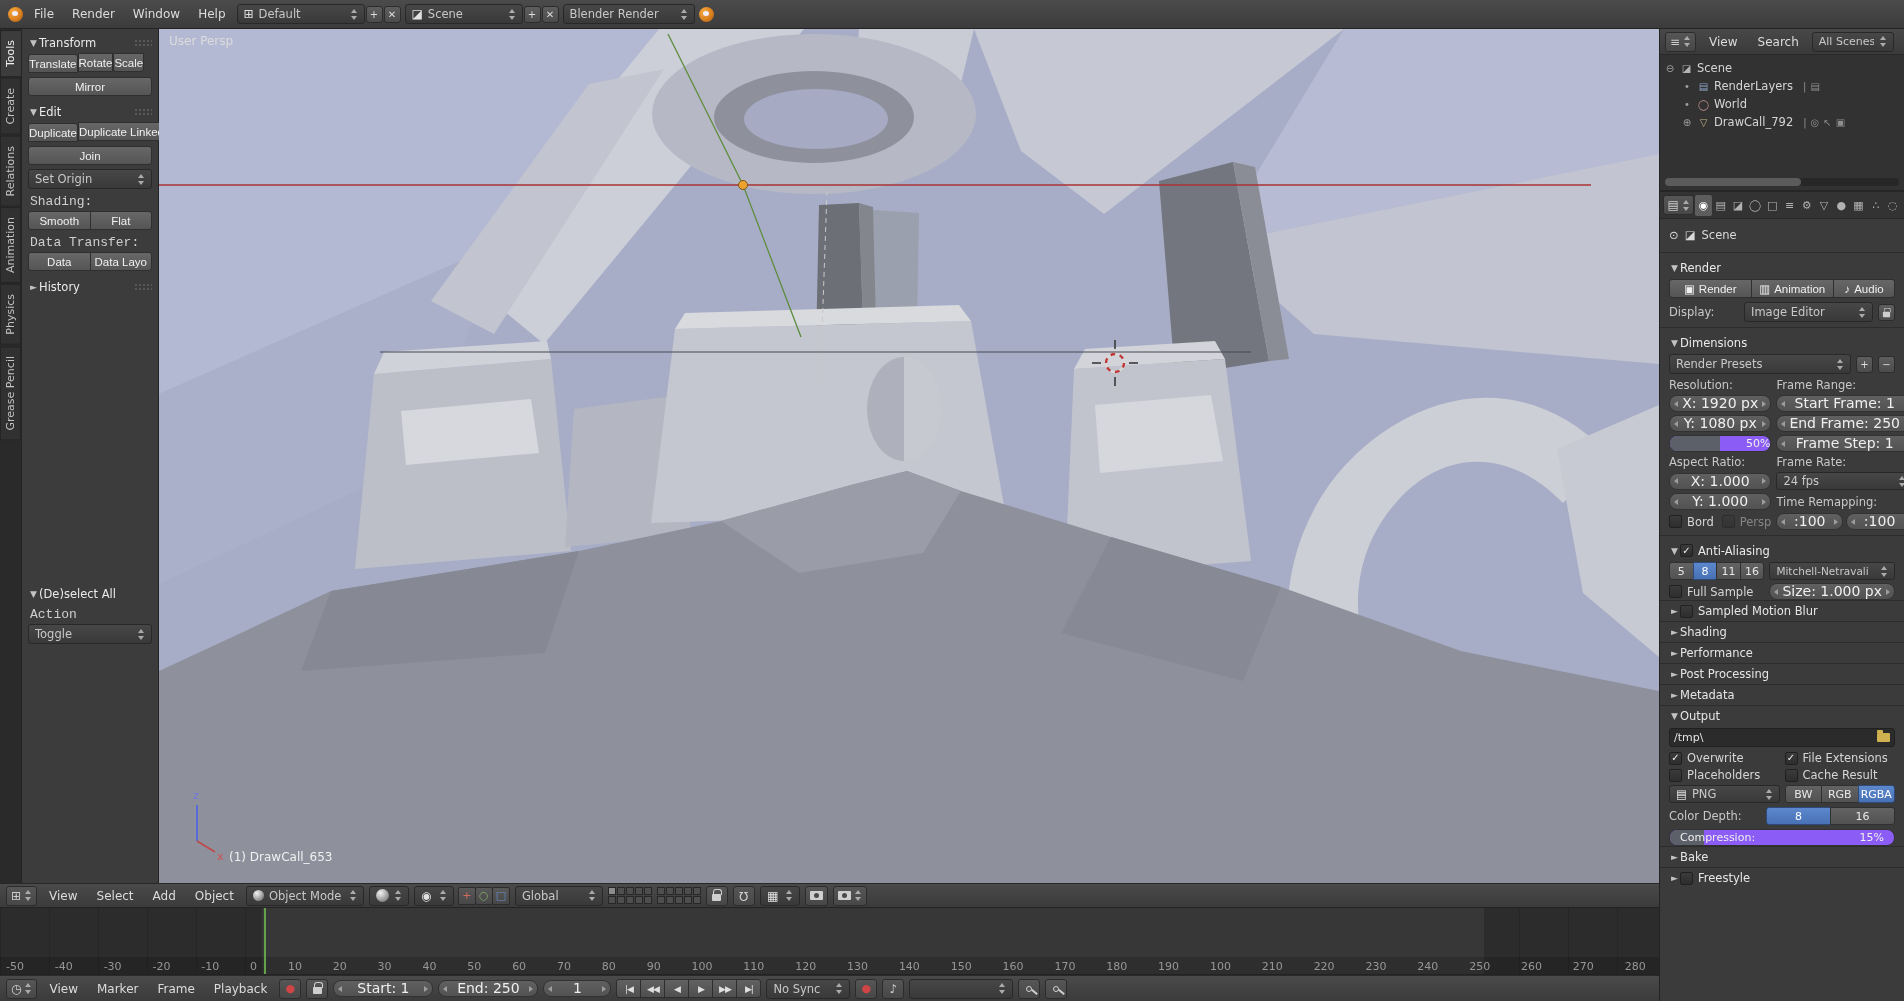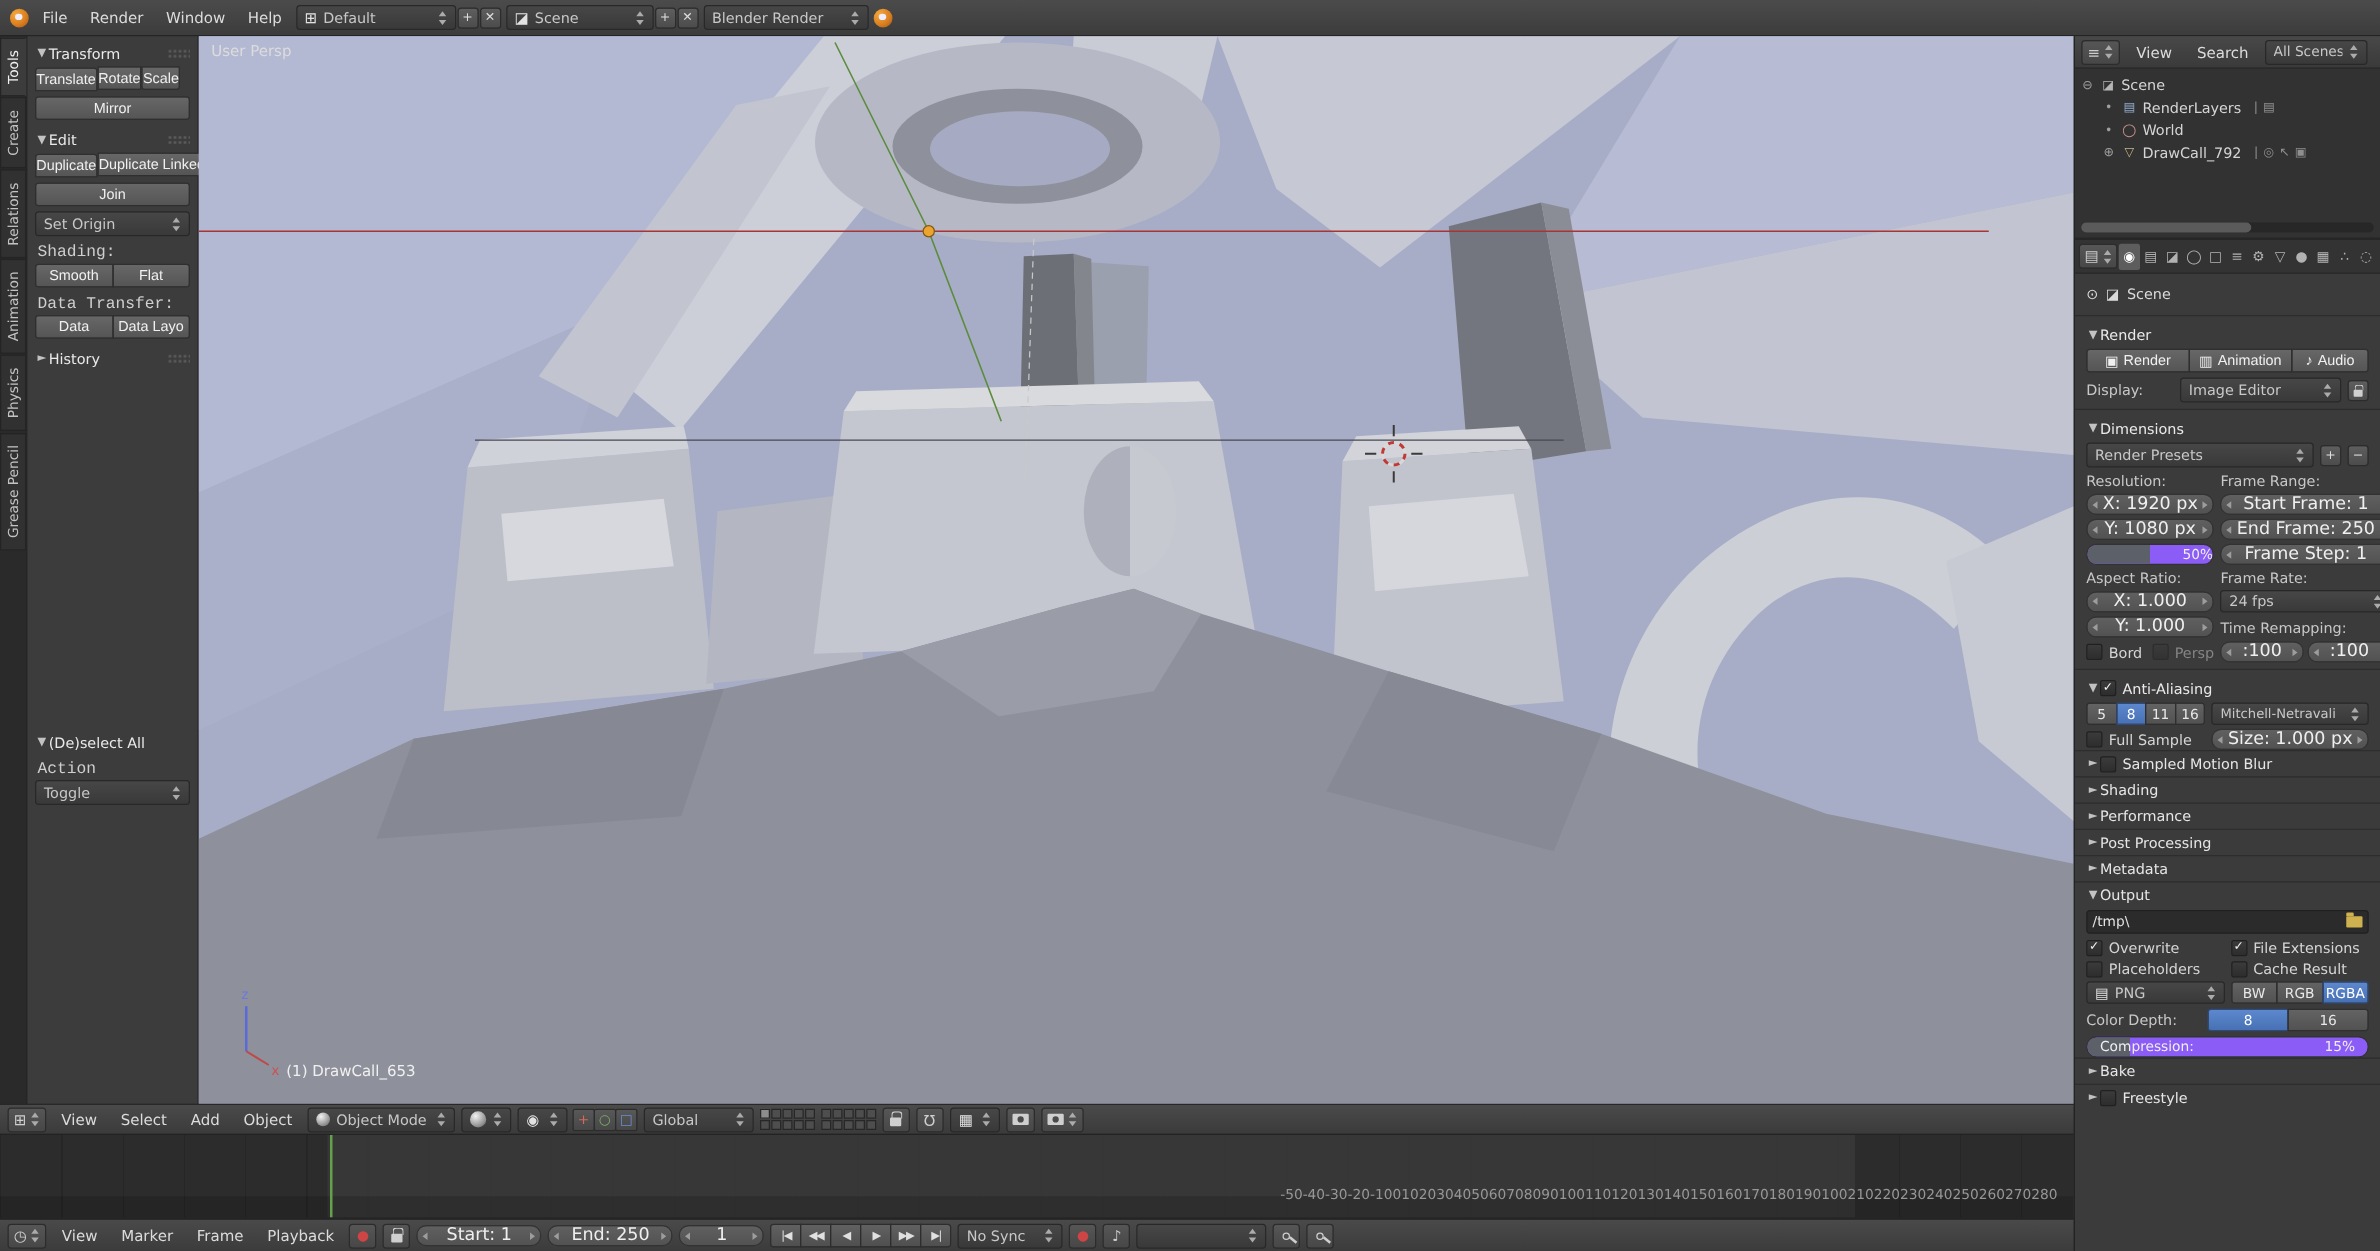--- a/index.html
+++ b/index.html
@@ -101,21 +101,21 @@
   .manip{width:18px;height:18px;display:flex;align-items:center;justify-content:center;background:linear-gradient(#585858,#474747);
          border:1px solid #2c2c2c;border-radius:2px;font-size:11px;margin-left:-1px;}
 
   
   .timeline{position:absolute;left:0;top:908px;width:1659px;height:93px;background:#2f2f2f;}
   .tl-ruler{position:relative;height:67px;background:#2c2c2c;border-bottom:1px solid #222;overflow:hidden;
             background-image:repeating-linear-gradient(90deg,rgba(0,0,0,.14) 0 1px,transparent 1px 49px);}
   .tl-range{position:absolute;left:262px;top:0;width:1222px;height:100%;background:#3a3a3a;opacity:.85;}
   .tl-numsbg{position:absolute;left:0;right:0;bottom:0;height:17px;background:rgba(0,0,0,.15);}
   .tl-playhead{position:absolute;left:264px;top:0;width:2px;height:100%;background:#63a24b;}
-  .tl-nums{position:absolute;left:6px;width:1640px;bottom:12px;display:flex;justify-content:flex-end;
+  .tl-nums{position:absolute;left:6px;width:1640px;bottom:1px;display:flex;justify-content:space-between;
            color:#979797;font-size:11px;}
   .tl-head{height:26px;background:linear-gradient(#4a4a4a,#3b3b3b);display:flex;align-items:center;gap:5px;padding:0 6px;border-top:1px solid #2a2a2a;}
   .tgroup{display:flex;}
   .tbtn{min-width:25px;height:19px;display:flex;align-items:center;justify-content:center;letter-spacing:-1px;
         background:linear-gradient(#616161,#4f4f4f);border:1px solid #2d2d2d;color:#e0e0e0;font-size:9px;margin-left:-1px;}
   .tgroup .tbtn:first-child{border-radius:3px 0 0 3px;margin-left:0;}
   .tgroup .tbtn:last-child{border-radius:0 3px 3px 0;}
   .rec{color:#cf4545;font-size:11px;}
 
   

